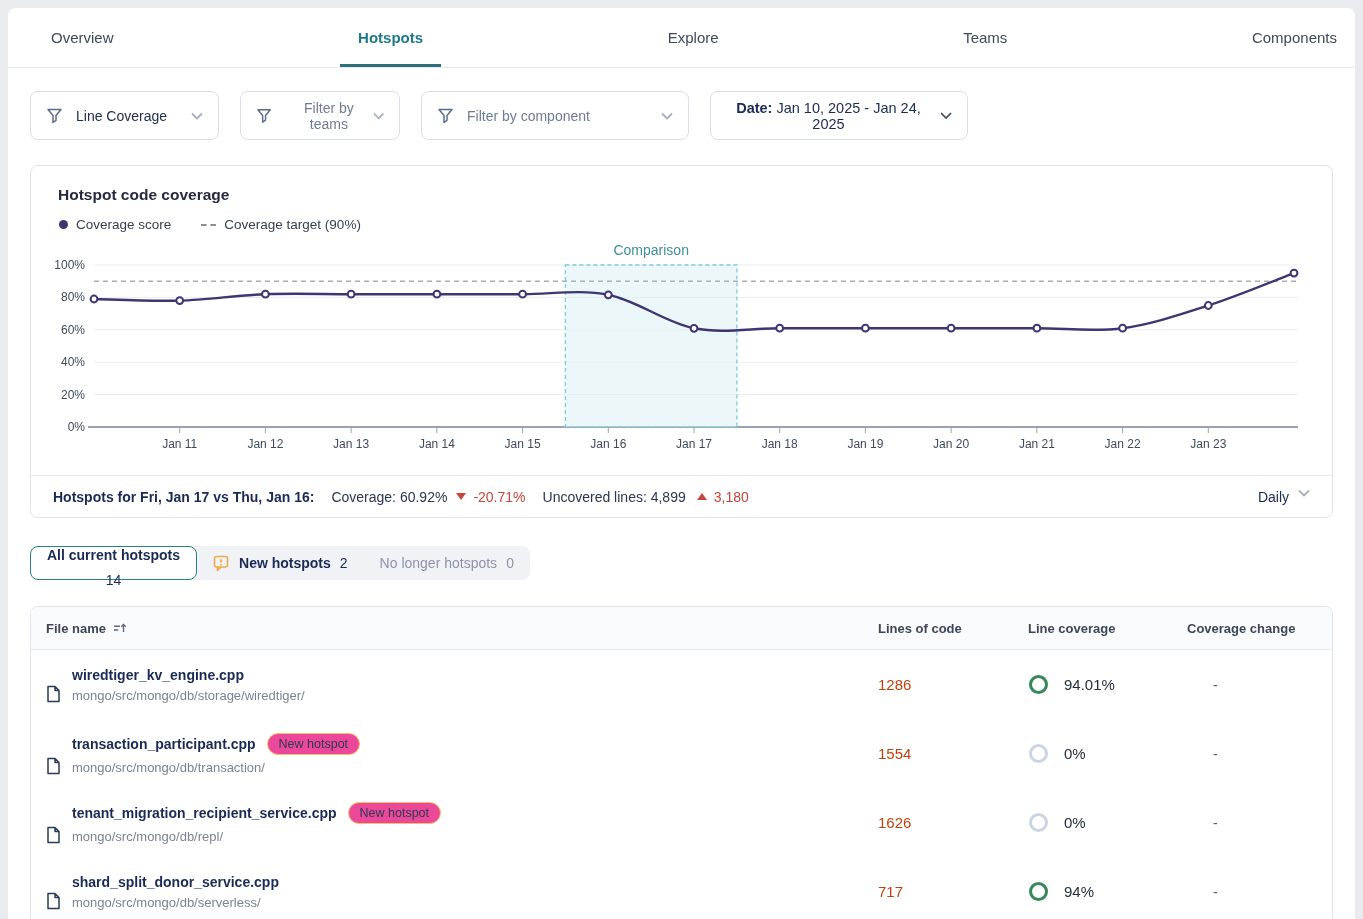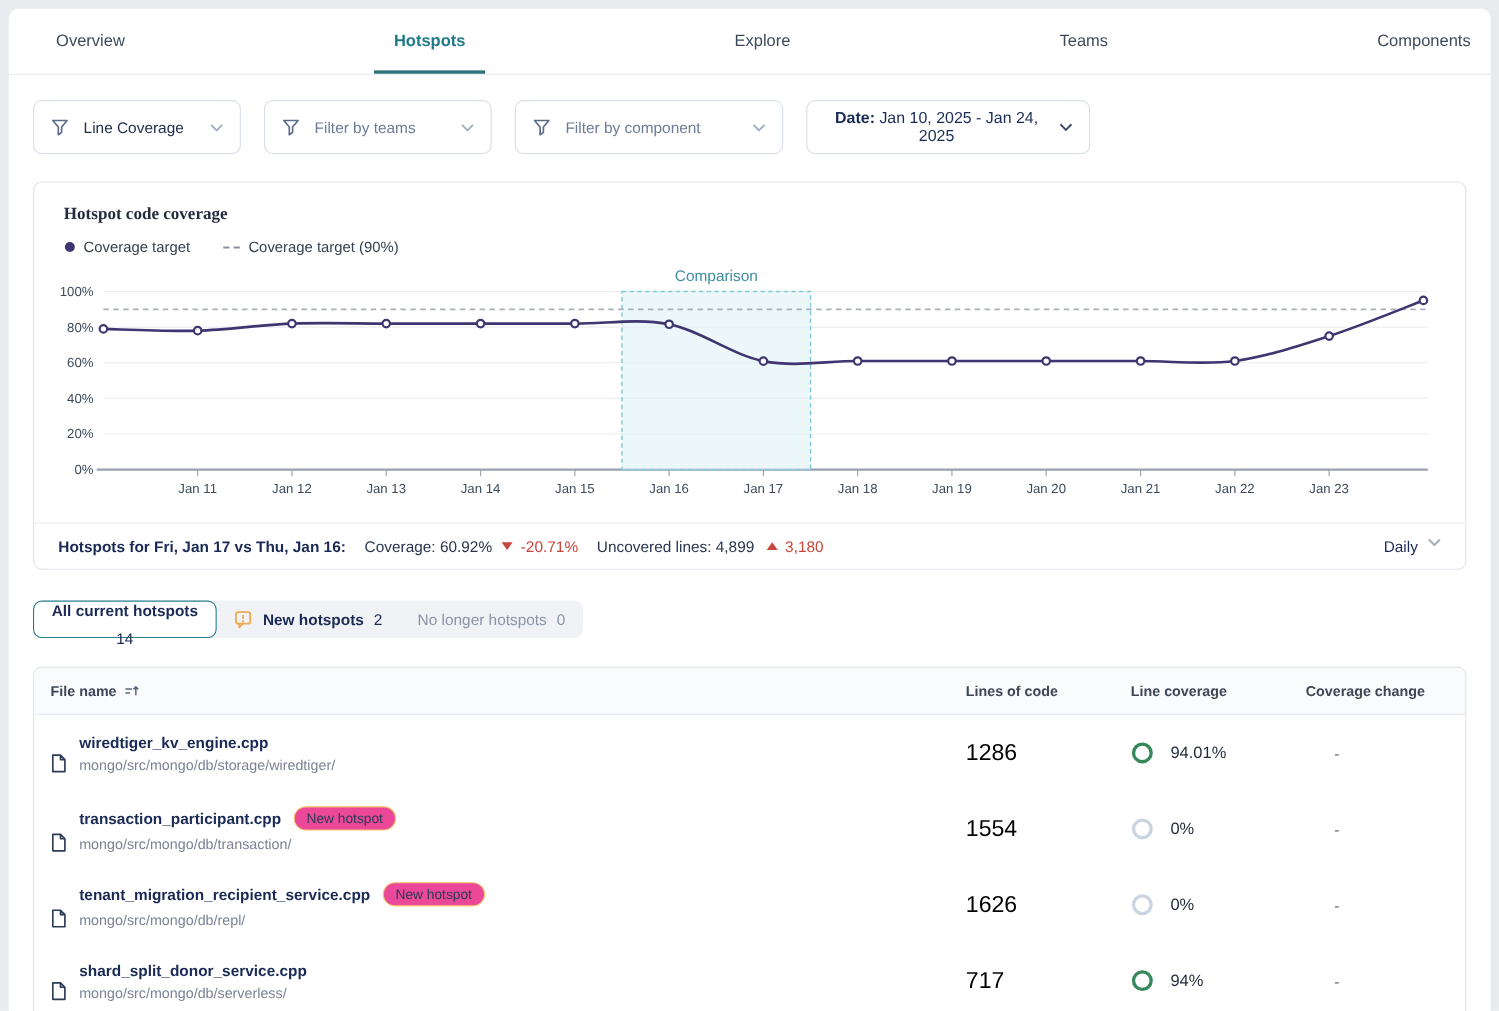--- a/index.html
+++ b/index.html
@@ -19,21 +19,21 @@
   .fbtn { height: 49px; border: 1px solid #D9DFE8; border-radius: 8px; background: #fff;
           display: flex; align-items: center; padding: 0 15px; font-size: 14px; cursor: pointer; }
   .fbtn .lbl { margin: 0 auto 0 13px; color: #6E7B96; }
   .fbtn .lbl.dark { color: #222F4E; }
   .datebtn { justify-content: center; gap: 9px; font-size: 14.5px; color: #1A2A55; }
   .datebtn b { font-weight: 700; }
 
   
   .card { margin: 0 22px; border: 1px solid #DFE3EA; border-radius: 8px; background: #fff; }
   .chart-card { margin-top: 25px; height: 353px; display: flex; flex-direction: column; }
-  .cc-title { margin: 20px 0 0 27px; font-size: 15.5px; font-weight: 700; color: #242B3E; font-family: Liberation Serif, serif; }
+  .cc-title { margin: 20px 0 0 27px; font-size: 15.5px; font-weight: 700; color: #242B3E; }
   .legend { display: flex; align-items: center; gap: 8px; margin: 13px 0 0 28px; font-size: 13.5px; color: #37404F; }
   .dot { width: 9px; height: 9px; border-radius: 50%; background: #3F3570; }
   .dashes { display: inline-block; width: 15px; border-top: 2.5px dashed #8A8F98; margin-left: 22px; }
   #chart { margin: 13px 20px 0; }
   #chart svg { overflow: visible; display: block; }
 
   .summary { margin-top: auto; border-top: 1px solid #E8EBEF; height: 42px; display: flex;
              align-items: center; padding: 0 22px; font-size: 14px; color: #2B3550; }
   .sum-title { font-weight: 700; color: #1A2A55; margin-right: 17px; }
   .red { color: #C7453A; }
@@ -60,21 +60,21 @@
            font-size: 13px; font-weight: 700; color: #3C4657; }
   .th { display: flex; align-items: center; gap: 7px; }
   .trow { height: 69px; }
   .fcell { display: flex; align-items: flex-end; gap: 11px; }
   .fcell svg { margin-top: 2px; flex: none; }
   .nline { display: flex; align-items: center; gap: 11px; }
   .fname { font-size: 14px; font-weight: 700; color: #1A2A55; }
   .badge { border: 1px solid #F2C36B; background: #ec4899; color: #2B3A55; font-size: 12.5px;
            padding: 3px 11px; border-radius: 999px; white-space: nowrap; }
   .fpath { margin-top: 5px; font-size: 13px; color: #7A8294; }
-  .loc { font-size: 21px; color: #000000; }
+  .loc { font-size: 15px; color: #c2410c; }
   .covcell { display: flex; align-items: center; gap: 15px; font-size: 15px; color: #1F2937; }
   .chg { color: #525C6E; font-size: 14px; padding-left: 26px; }
 </style>
 </head>
 <body>
 
 <div class="panel">
 
   <nav>
     <div class="tab">
@@ -97,51 +97,51 @@
   <div class="filters">
     <button class="fbtn" style="width:189px">
       <svg width="17" height="17" viewBox="0 0 17 17">
           <path d="M2 2.5h13l-5 6v4.8l-3 2.2v-7z" fill="none" stroke="#5C6B8A" stroke-width="1.5" stroke-linejoin="round"></path>
         </svg>
       <span class="lbl dark">Line Coverage</span>
       <svg width="12" height="8" viewBox="0 0 12 8">
           <path d="M1 1.5l5 5 5-5" fill="none" stroke="#A6AEBF" stroke-width="1.8"></path>
         </svg>
     </button>
-    <button class="fbtn" style="width:207px">
+    <button class="fbtn" style="width:160px">
       <svg width="17" height="17" viewBox="0 0 17 17">
           <path d="M2 2.5h13l-5 6v4.8l-3 2.2v-7z" fill="none" stroke="#5C6B8A" stroke-width="1.5" stroke-linejoin="round"></path>
         </svg>
       <span class="lbl">Filter by teams</span>
       <svg width="12" height="8" viewBox="0 0 12 8">
           <path d="M1 1.5l5 5 5-5" fill="none" stroke="#A6AEBF" stroke-width="1.8"></path>
         </svg>
     </button>
-    <button class="fbtn" style="width:244px">
+    <button class="fbtn" style="width:268px">
       <svg width="17" height="17" viewBox="0 0 17 17">
           <path d="M2 2.5h13l-5 6v4.8l-3 2.2v-7z" fill="none" stroke="#5C6B8A" stroke-width="1.5" stroke-linejoin="round"></path>
         </svg>
       <span class="lbl">Filter by component</span>
       <svg width="12" height="8" viewBox="0 0 12 8">
           <path d="M1 1.5l5 5 5-5" fill="none" stroke="#A6AEBF" stroke-width="1.8"></path>
         </svg>
     </button>
     <button class="fbtn datebtn" style="width:258px">
       <span><b>Date:</b> <span>Jan 10, 2025 - Jan 24, 2025</span></span>
       <svg width="13" height="9" viewBox="0 0 12 8">
           <path d="M1 1.5l5 5 5-5" fill="none" stroke="#3D4A66" stroke-width="1.7"></path>
         </svg>
     </button>
   </div>
 
   <section class="card chart-card">
     <h2 class="cc-title">Hotspot code coverage</h2>
     <div class="legend">
       <span class="dot"></span>
-      <span>Coverage target</span>
+      <span>Coverage score</span>
       <span class="dashes"></span>
       <span>Coverage target (90%)</span>
     </div>
     <div id="chart">
       <svg id="chart-svg" width="1263" height="212" font-family="Liberation Sans, sans-serif">
           <line x1="37" y1="182" x2="1247" y2="182" stroke="#9AA2AD" stroke-width="2"></line>
           <text x="34" y="186" text-anchor="end" font-size="12" fill="#3E4A5C">0%</text>
           <line x1="43" y1="149.6" x2="1247" y2="149.6" stroke="#EAEDF1" stroke-width="1"></line>
           <text x="34" y="153.6" text-anchor="end" font-size="12" fill="#3E4A5C">20%</text>
           <line x1="43" y1="117.2" x2="1247" y2="117.2" stroke="#EAEDF1" stroke-width="1"></line>

